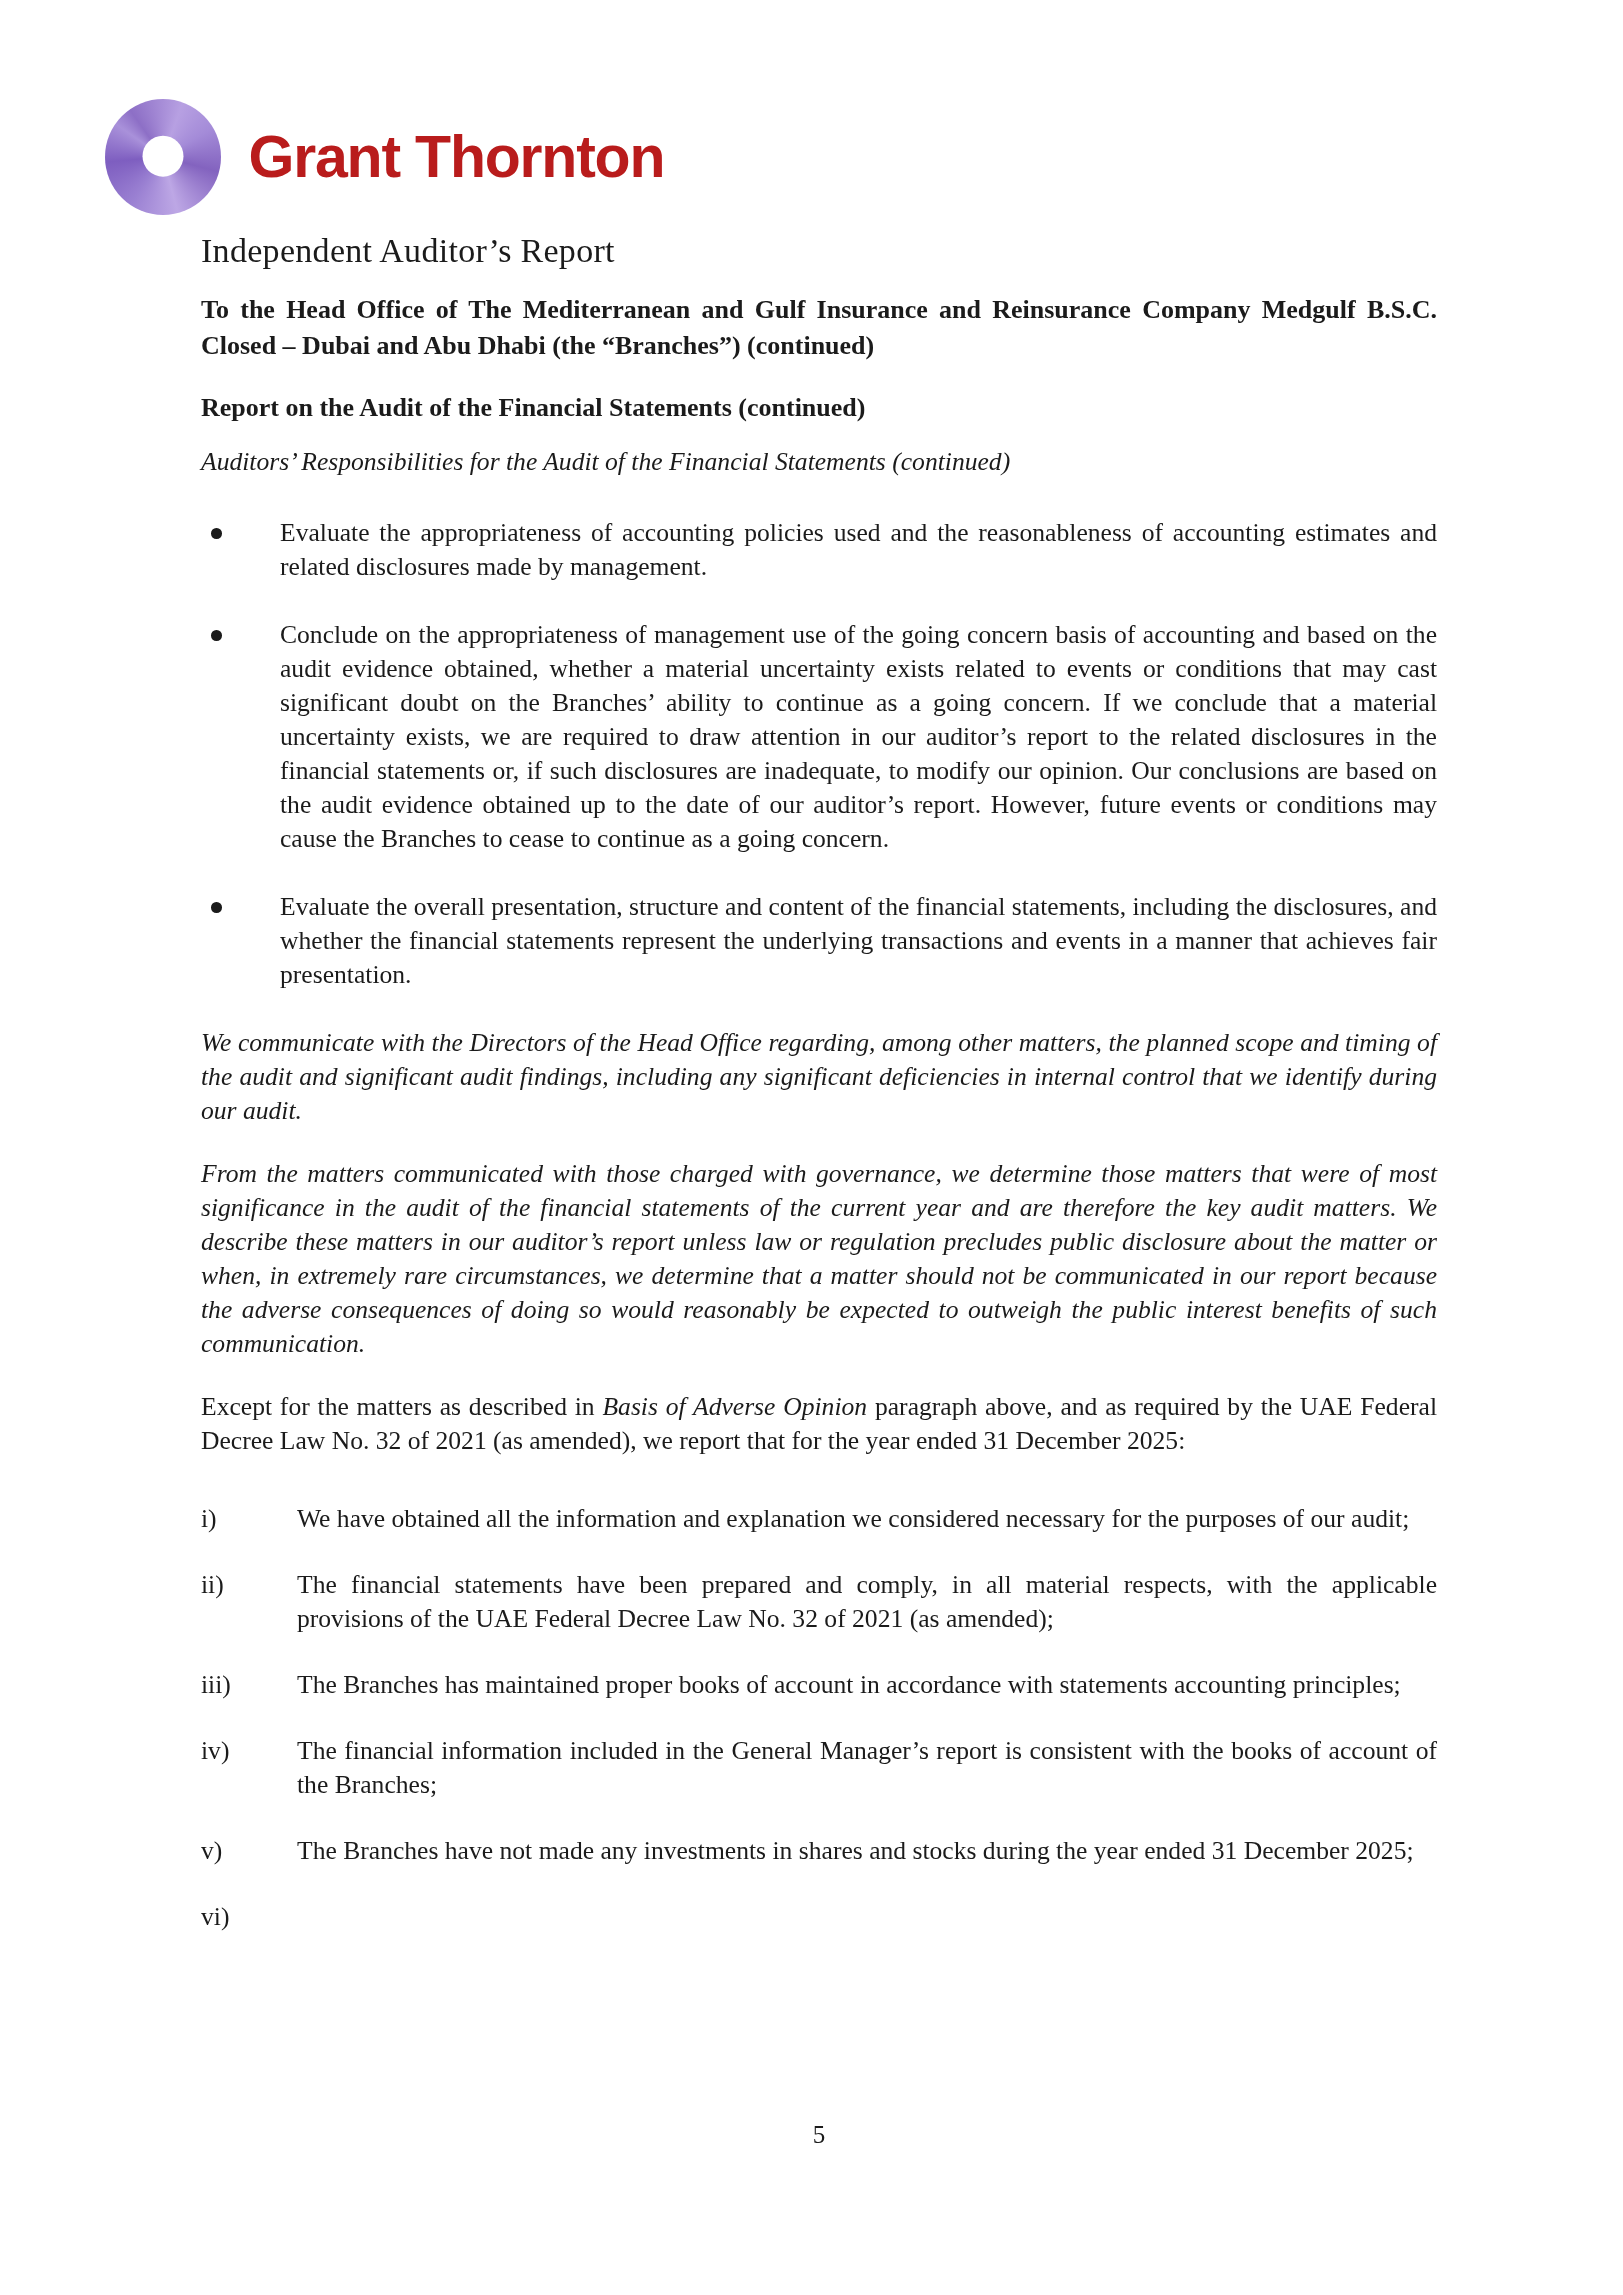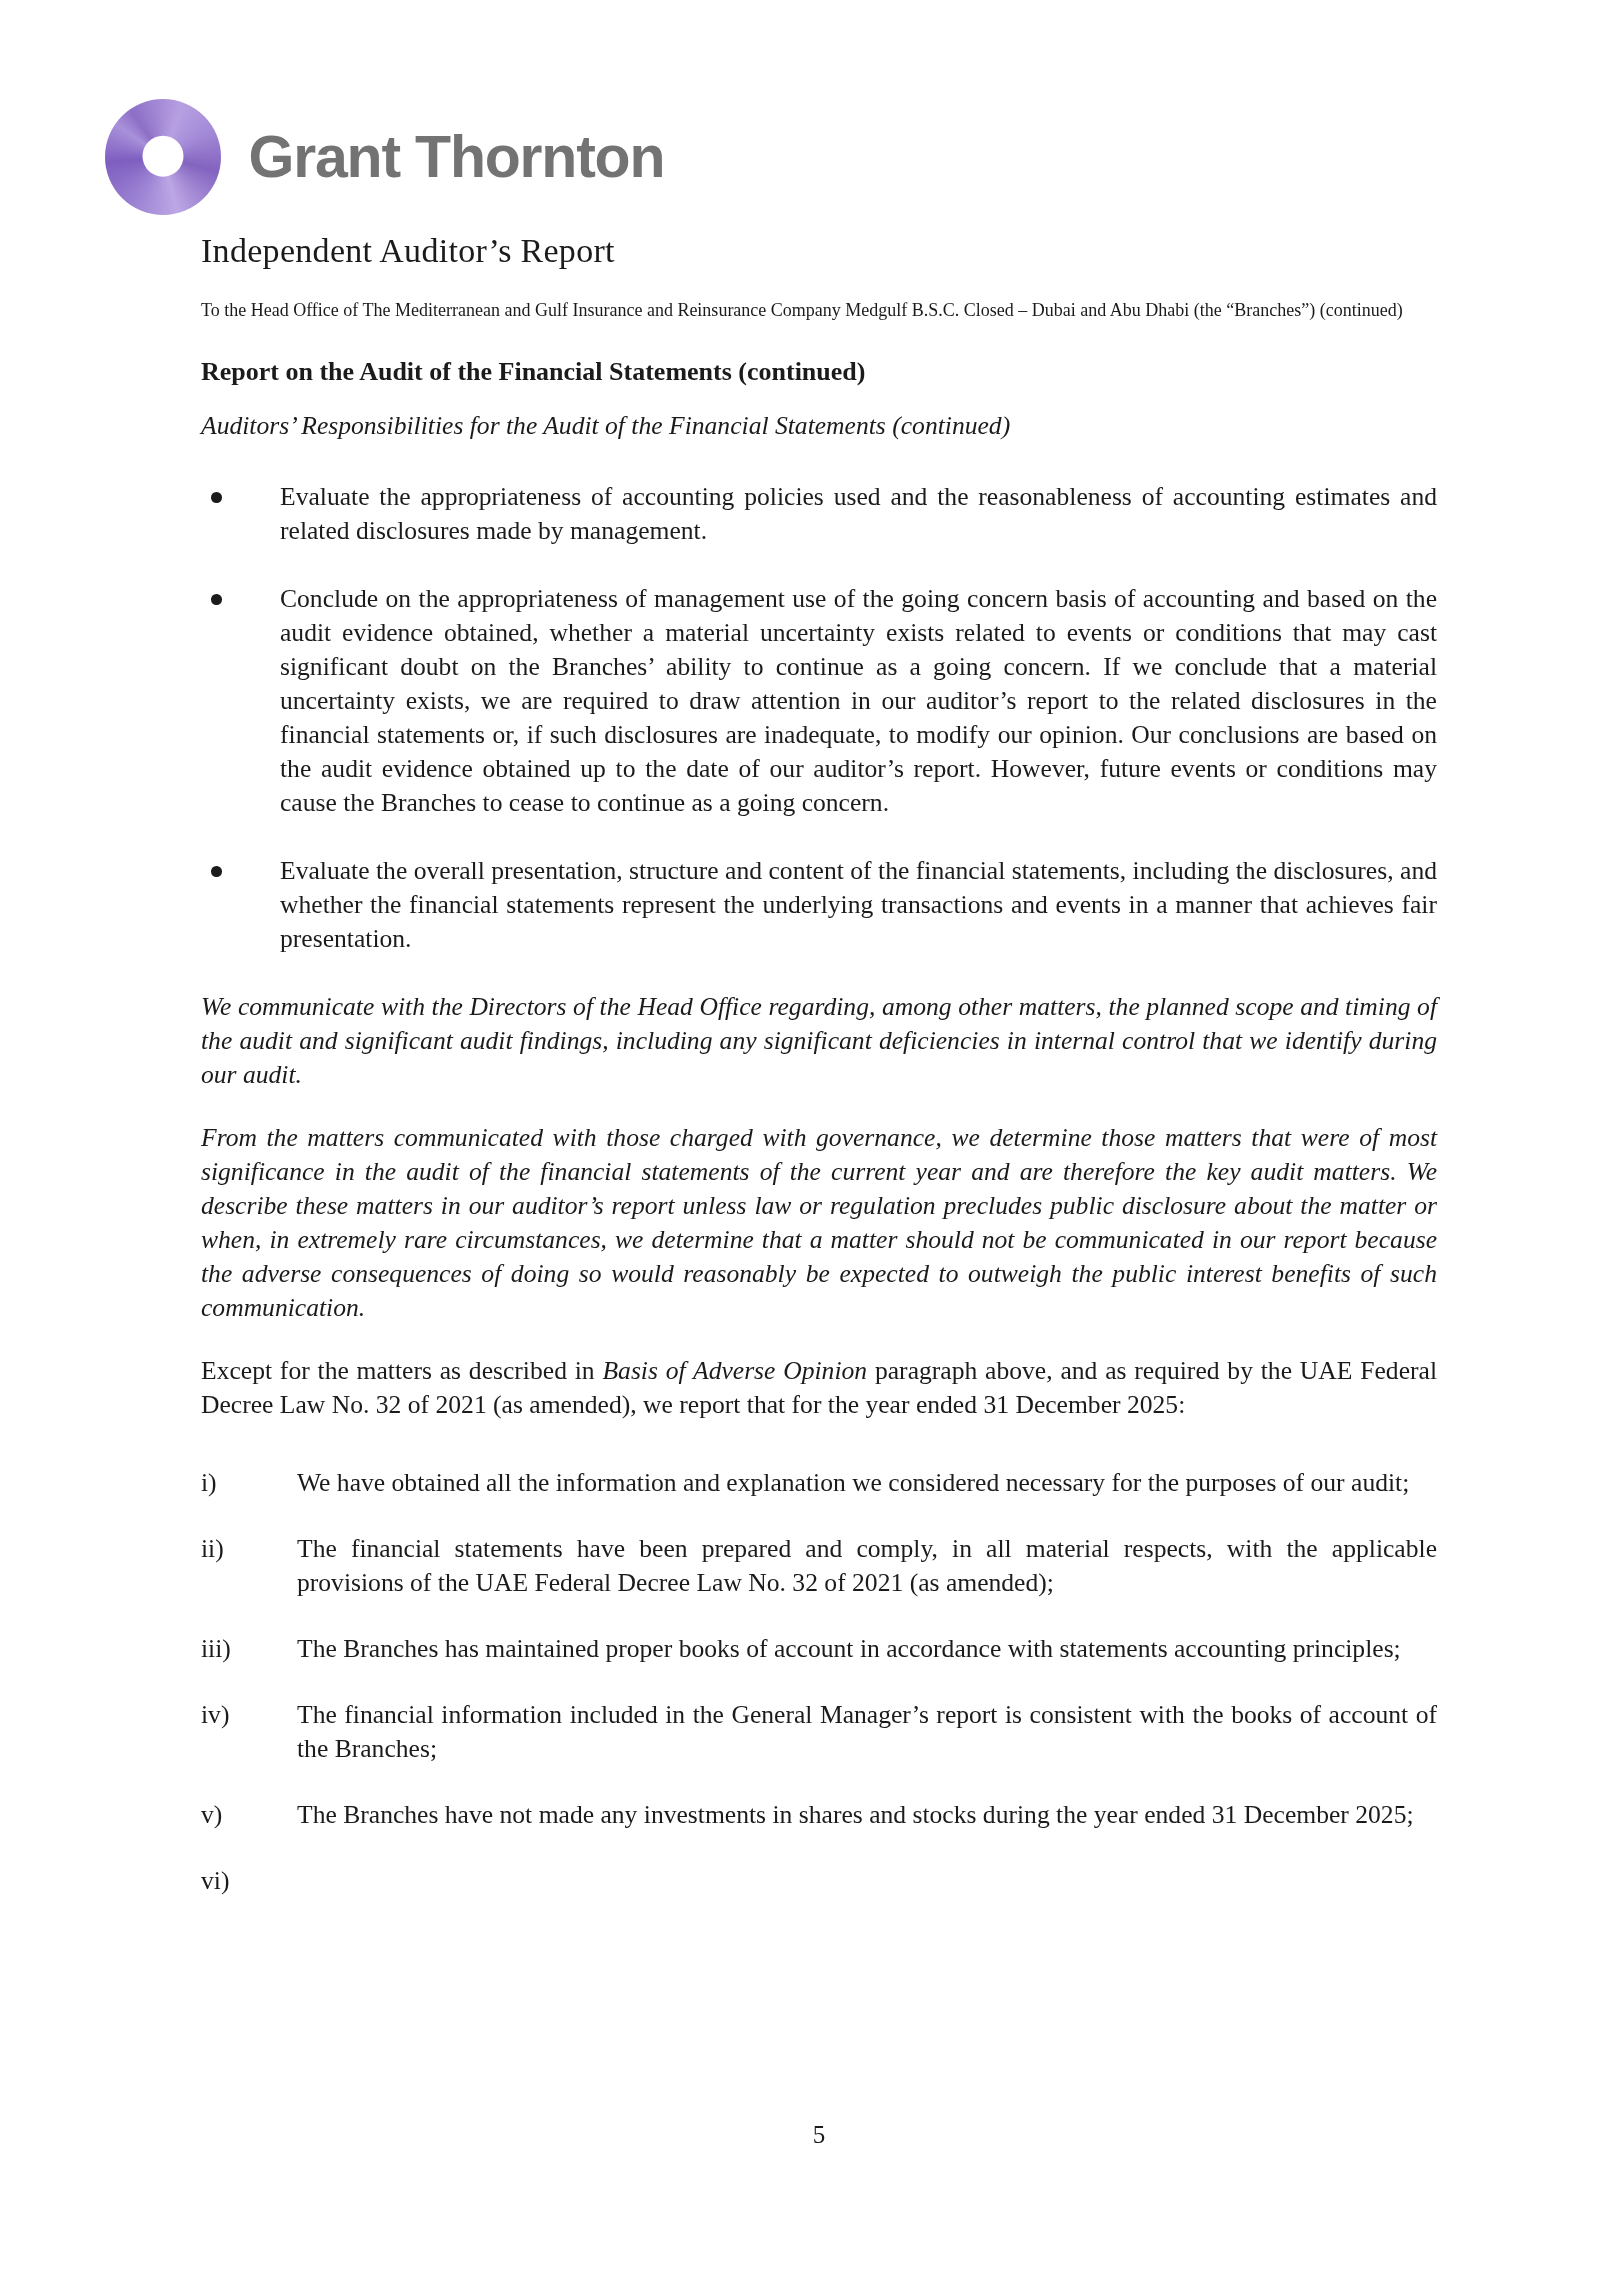--- a/index.html
+++ b/index.html
@@ -50,44 +50,44 @@
     height: 41px;
     transform: translate(-50%, -52%);
     background: #ffffff;
     border-radius: 50%;
   }
   .gt-wordmark {
     font-family: "Liberation Sans", sans-serif;
     font-size: 59px;
     font-weight: 600;
     letter-spacing: -1.2px;
-    color: #737373;
+    color: #b91c1c;
     white-space: nowrap;
   }
 
   
   .doc {
     position: absolute;
     left: 201px;
     top: 231px;
     width: 1236px;
     font-size: 25.6px;
     line-height: 34px;
   }
   .title {
     font-size: 34px;
     line-height: 39px;
     font-weight: normal;
     letter-spacing: 0.3px;
     margin-bottom: 22px;
   }
   .addressee {
-    font-size: 18px;
+    font-size: 26px;
     line-height: 36px;
-    font-weight: normal;
+    font-weight: bold;
     text-align: justify;
     margin-bottom: 26px;
   }
   .section-heading {
     font-size: 26px;
     line-height: 36px;
     font-weight: bold;
     margin-bottom: 19px;
   }
   .subheading-italic {

